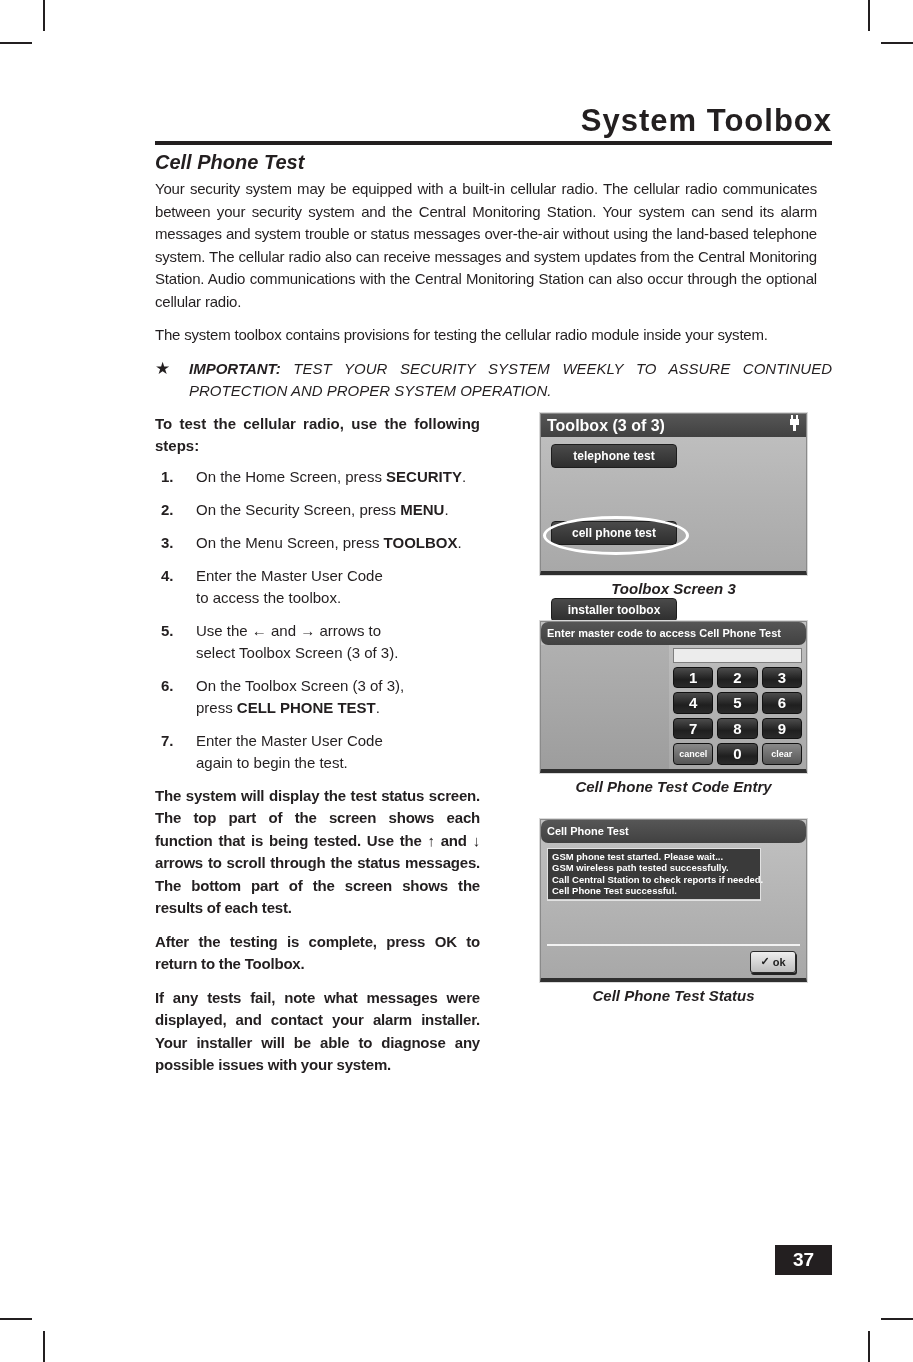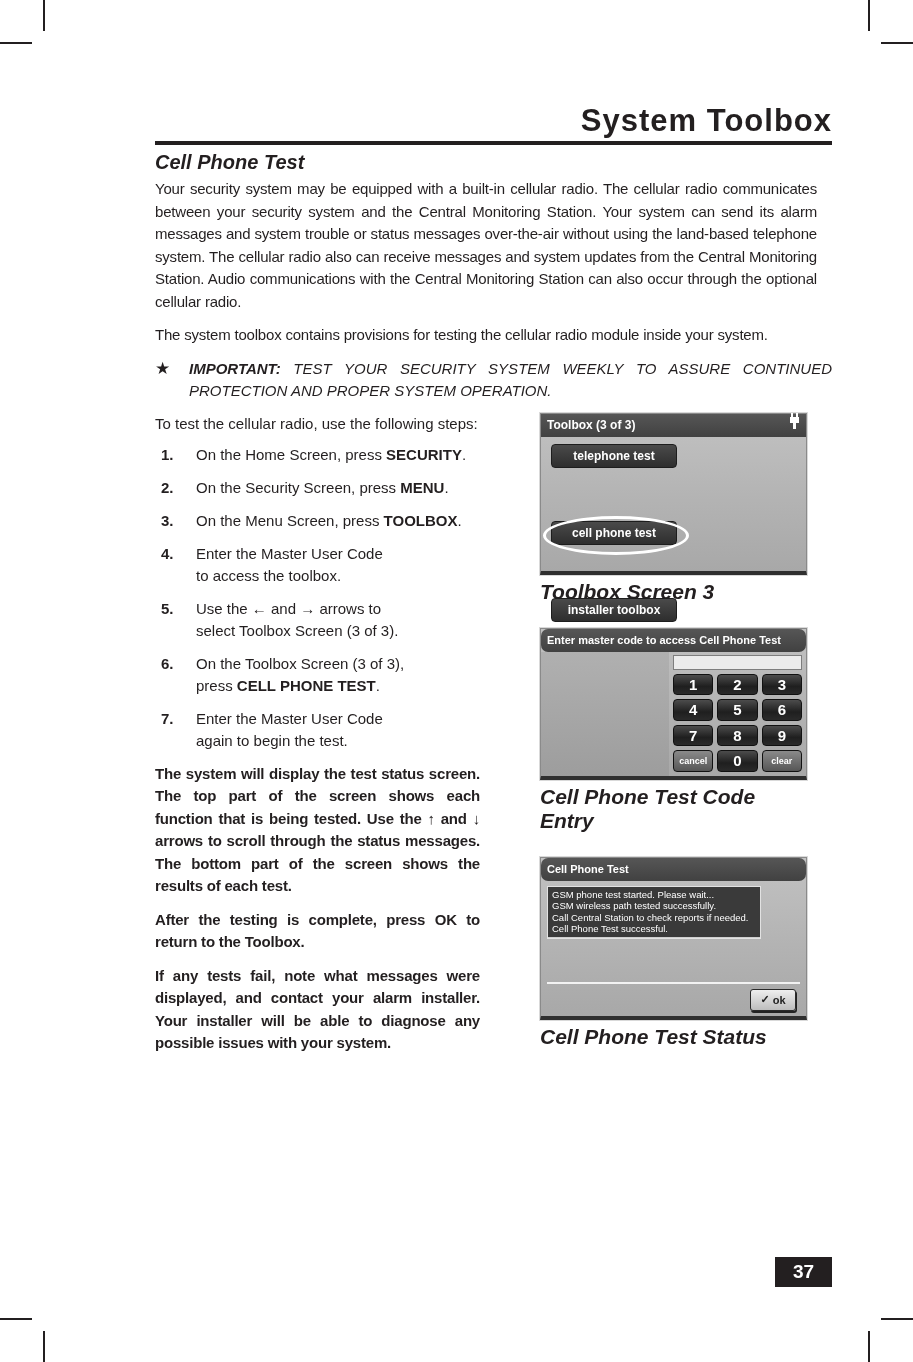--- a/index.html
+++ b/index.html
@@ -13,34 +13,34 @@
   .title-rule{border:0;border-top:4px solid #231f20;margin:3px 0 6px 0;}
   .sec-heading{font-weight:bold;font-style:italic;font-size:20px;margin:2px 0 4px 0;}
   p.body-text{font-size:15px;line-height:22.5px;letter-spacing:-0.2px;margin:0 15px 11px 0;text-align:justify;}
   .important{display:flex;font-size:15px;line-height:22.5px;margin:2px 0 10px 0;}
   .important .star{width:34px;font-size:17px;font-style:normal;}
   .important .imp-body{flex:1;font-style:italic;text-align:justify;}
   .important .imp-label{font-weight:bold;}
   .two-col{position:relative;display:flex;margin-top:2px;}
   .left-col{width:325px;}
   .right-col{width:267px;margin-left:60px;}
-  .steps-intro{font-size:15px;line-height:22px;text-align:justify;margin-bottom:9px;}
+  .steps-intro{font-size:15px;line-height:22px;text-align:justify;margin-bottom:9px;font-weight:bold;}
   ol.steps{list-style:none;margin:0;padding:0;}
   ol.steps li{display:flex;font-size:15px;line-height:22px;margin-bottom:11px;}
   ol.steps .num{width:35px;padding-left:6px;font-weight:bold;flex:none;}
   ol.steps b{font-weight:bold;}
   .col-para{font-size:15px;line-height:22.5px;letter-spacing:-0.2px;text-align:justify;margin:0 0 11px 0;font-weight:bold;}
 
   
   .shot{width:265px;border:1px solid #8a8a8a;border-bottom:4px solid #2f2f2f;background:#b5b5b5;
         background:linear-gradient(180deg,#c2c2c2 0%,#b3b3b3 55%,#a8a8a8 100%);
         box-shadow:0 0 0 1px #d9d9d9;position:relative;}
   .titlebar{height:23px;background:linear-gradient(180deg,#565656,#414141);color:#ffffff;
-            font-weight:bold;font-size:12px;line-height:23px;padding:0 6px;display:flex;justify-content:space-between;align-items:center;}
-  .caption{font-weight:bold;font-style:italic;font-size:21px;margin:5px 0 24px 0;}
+            font-weight:bold;font-size:16px;line-height:23px;padding:0 6px;display:flex;justify-content:space-between;align-items:center;}
+  .caption{font-weight:bold;font-style:italic;font-size:15px;text-align:center;margin:5px 0 24px 0;}
 
   
   .shot1-body{height:121px;padding:7px 10px 6px 10px;display:flex;flex-direction:column;gap:48px;}
   .tb-btn{width:124px;height:23px;margin-bottom:5px;background:linear-gradient(180deg,#4a4a4a,#2e2e2e);
           border:1px solid #1d1d1d;border-radius:4px;color:#fff;font-weight:bold;font-size:12px;
           text-align:center;line-height:22px;position:relative;}
   .ellipse{position:absolute;left:-9px;top:-6px;width:140px;height:33px;border:3px solid #ffffff;
            border-radius:50%;pointer-events:none;}
   .shot1-nav{margin-top:auto;display:flex;align-items:flex-end;}
   .back-btn{width:58px;height:24px;background:linear-gradient(180deg,#9d9d9d,#6f6f6f);border:1px solid #3c3c3c;
@@ -58,30 +58,30 @@
   .code-display{height:13px;background:#ececec;border:1px solid #7e7e7e;margin-bottom:4px;}
   .keypad{display:grid;grid-template-columns:repeat(3,1fr);gap:4px;flex:1;}
   .key{background:linear-gradient(180deg,#4c4c4c 0%,#1f1f1f 60%,#2a2a2a 100%);border:1px solid #111;
        border-radius:4px;color:#fff;font-weight:bold;font-size:15px;display:flex;align-items:center;justify-content:center;}
   .key.fn{font-size:9px;background:linear-gradient(180deg,#8a8a8a,#565656);}
 
   
   .shot3-body{height:125px;padding:5px 6px;display:flex;flex-direction:column;}
   .status-panel{width:212px;background:#3a3a3a;border:1px solid #e2e2e2;}
   .status-msgs{padding:2px 4px;border-bottom:1px solid #cfcfcf;}
-  .status-msgs div{color:#fff;font-weight:normal;font-size:9.5px;line-height:11.5px;white-space:nowrap;}
+  .status-msgs div{color:#fff;font-weight:bold;font-size:9.5px;line-height:11.5px;white-space:nowrap;}
   .status-result{padding:3px 4px 0 10px;height:50px;color:#fff;font-weight:bold;font-size:9.5px;}
   .shot3-footer{margin-top:auto;border-top:2px solid #f2f2f2;padding-top:5px;display:flex;}
   .ok-btn{margin-left:auto;margin-right:4px;width:44px;height:20px;background:linear-gradient(180deg,#efefef,#bdbdbd);
           border:1px solid #2a2a2a;border-radius:3px;box-shadow:1px 2px 0 #222;color:#222;font-weight:bold;
           font-size:11px;display:flex;align-items:center;justify-content:center;gap:3px;}
   .ok-btn .chk{font-size:11px;}
 
   .page-num{position:absolute;left:775px;top:1245px;width:57px;height:30px;background:#231f20;color:#fff;
-            font-weight:bold;font-size:19px;display:flex;align-items:center;justify-content:center;margin-top:12px;}
+            font-weight:bold;font-size:19px;display:flex;align-items:center;justify-content:center;}
 </style>
 </head>
 <body>
 
 <div class="crop" style="left:43px;top:0;width:2px;height:31px;"></div>
 <div class="crop" style="left:0;top:42px;width:32px;height:2px;"></div>
 <div class="crop" style="left:868px;top:0;width:2px;height:31px;"></div>
 <div class="crop" style="left:881px;top:42px;width:32px;height:2px;"></div>
 <div class="crop" style="left:43px;top:1331px;width:2px;height:31px;"></div>
 <div class="crop" style="left:0;top:1318px;width:32px;height:2px;"></div>

